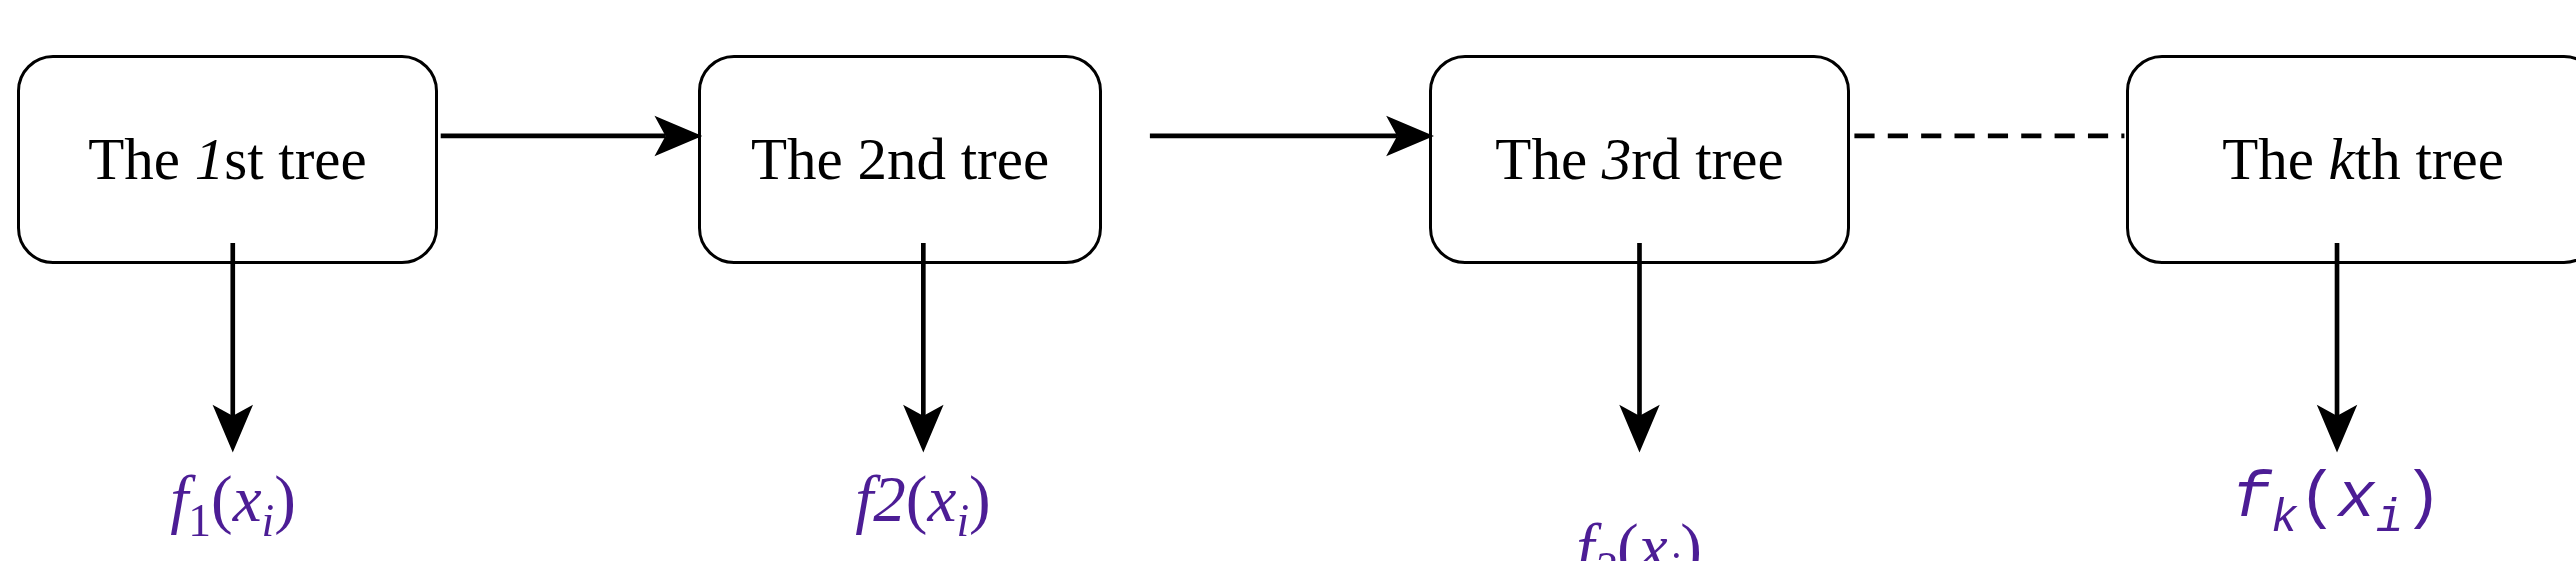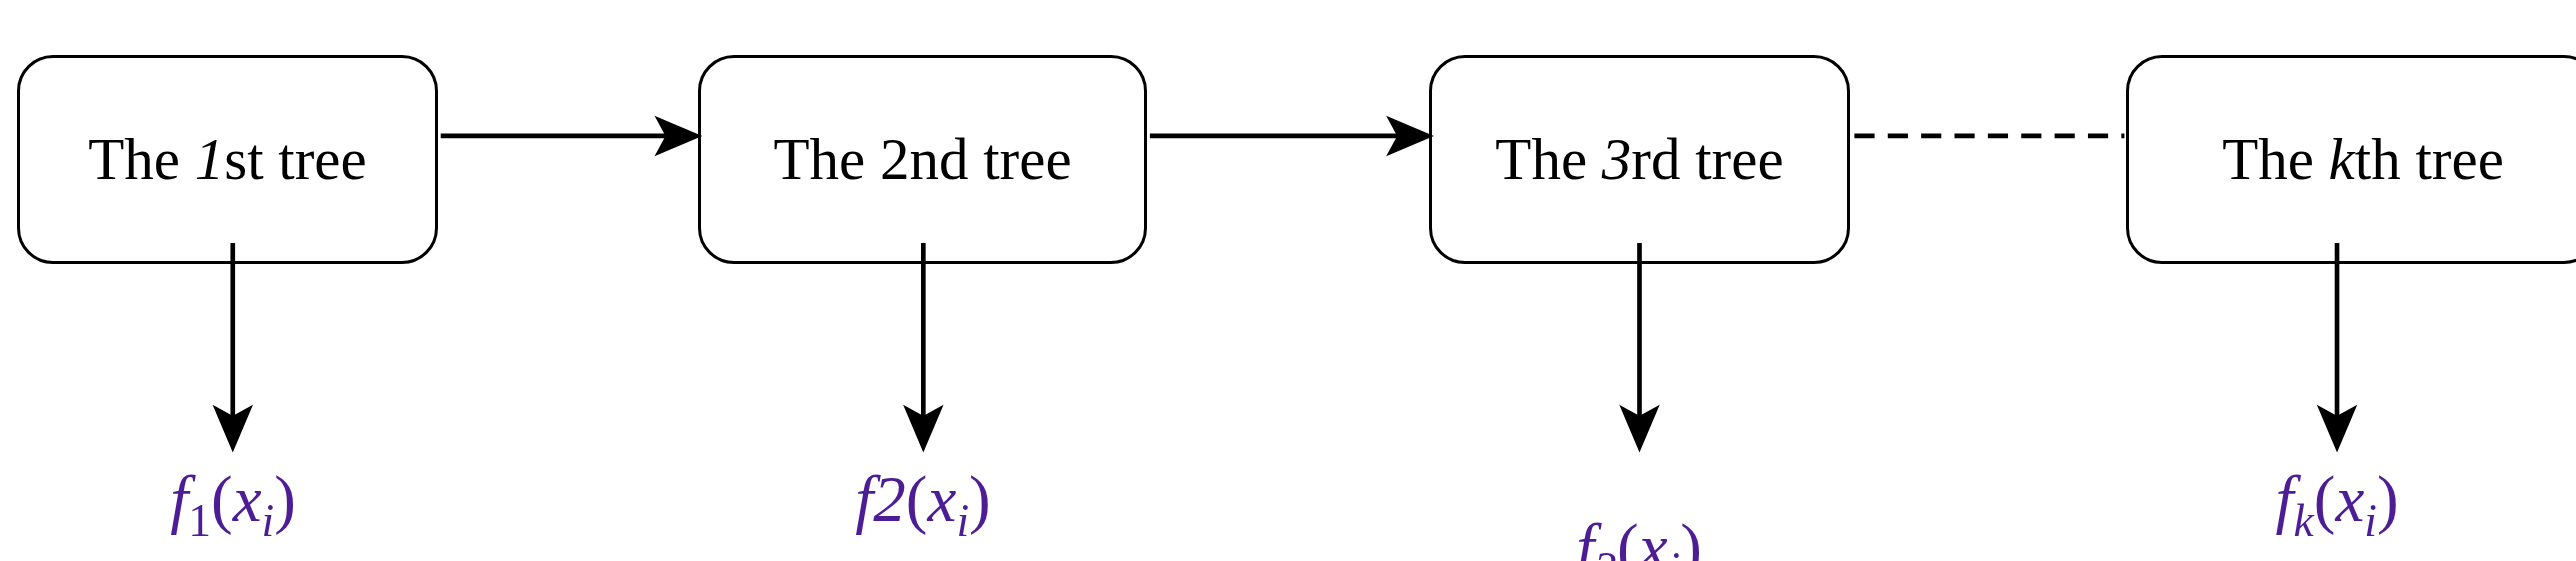--- a/index.html
+++ b/index.html
@@ -23,21 +23,21 @@
     background: #fff;
     display: flex;
     align-items: center;
     justify-content: center;
     font-size: 59px;
     color: #000;
     white-space: nowrap;
     margin-top: 24px;
   }
   .node.n1 { left: 17px;   width: 421px; }
-  .node.n2 { left: 698px;  width: 449px; }
+  .node.n2 { left: 698px;  width: 404px; }
   .node.n3 { left: 1429px; width: 421px; }
   .node.n4 { left: 2126px; width: 474px; }
 
   
   [data-fs="italic"] { font-style: italic; }
   [data-fs="normal"] { font-style: normal; }
 
   svg.overlay {
     position: absolute;
     left: 0; top: 0;
@@ -50,21 +50,21 @@
     top: 462px;
     transform: translateX(-50%);
     font-size: 65px;
     font-style: italic;
     color: #4c1d95;
     white-space: nowrap;
   }
   .out-label.l1 { left: 233px; }
   .out-label.l2 { left: 923px; }
   .out-label.l3 { left: 1639px; margin-top: 48px; }
-  .out-label.l4 { left: 2337px; }
+  .out-label.l4 { left: 2337px; font-family: Liberation Mono, monospace; }
 
   .paren { font-style: normal; }
   [data-idx="sub-upright"]  { font-style: normal; font-size: 0.70em; vertical-align: -0.32em; }
   [data-idx="sub-italic"]   { font-style: italic; font-size: 0.70em; vertical-align: -0.32em; }
   [data-idx="inline-italic"]{ font-style: italic; }
   .arg-sub { font-style: italic; font-size: 0.70em; vertical-align: -0.32em; }
 </style>
 </head>
 <body>
 

